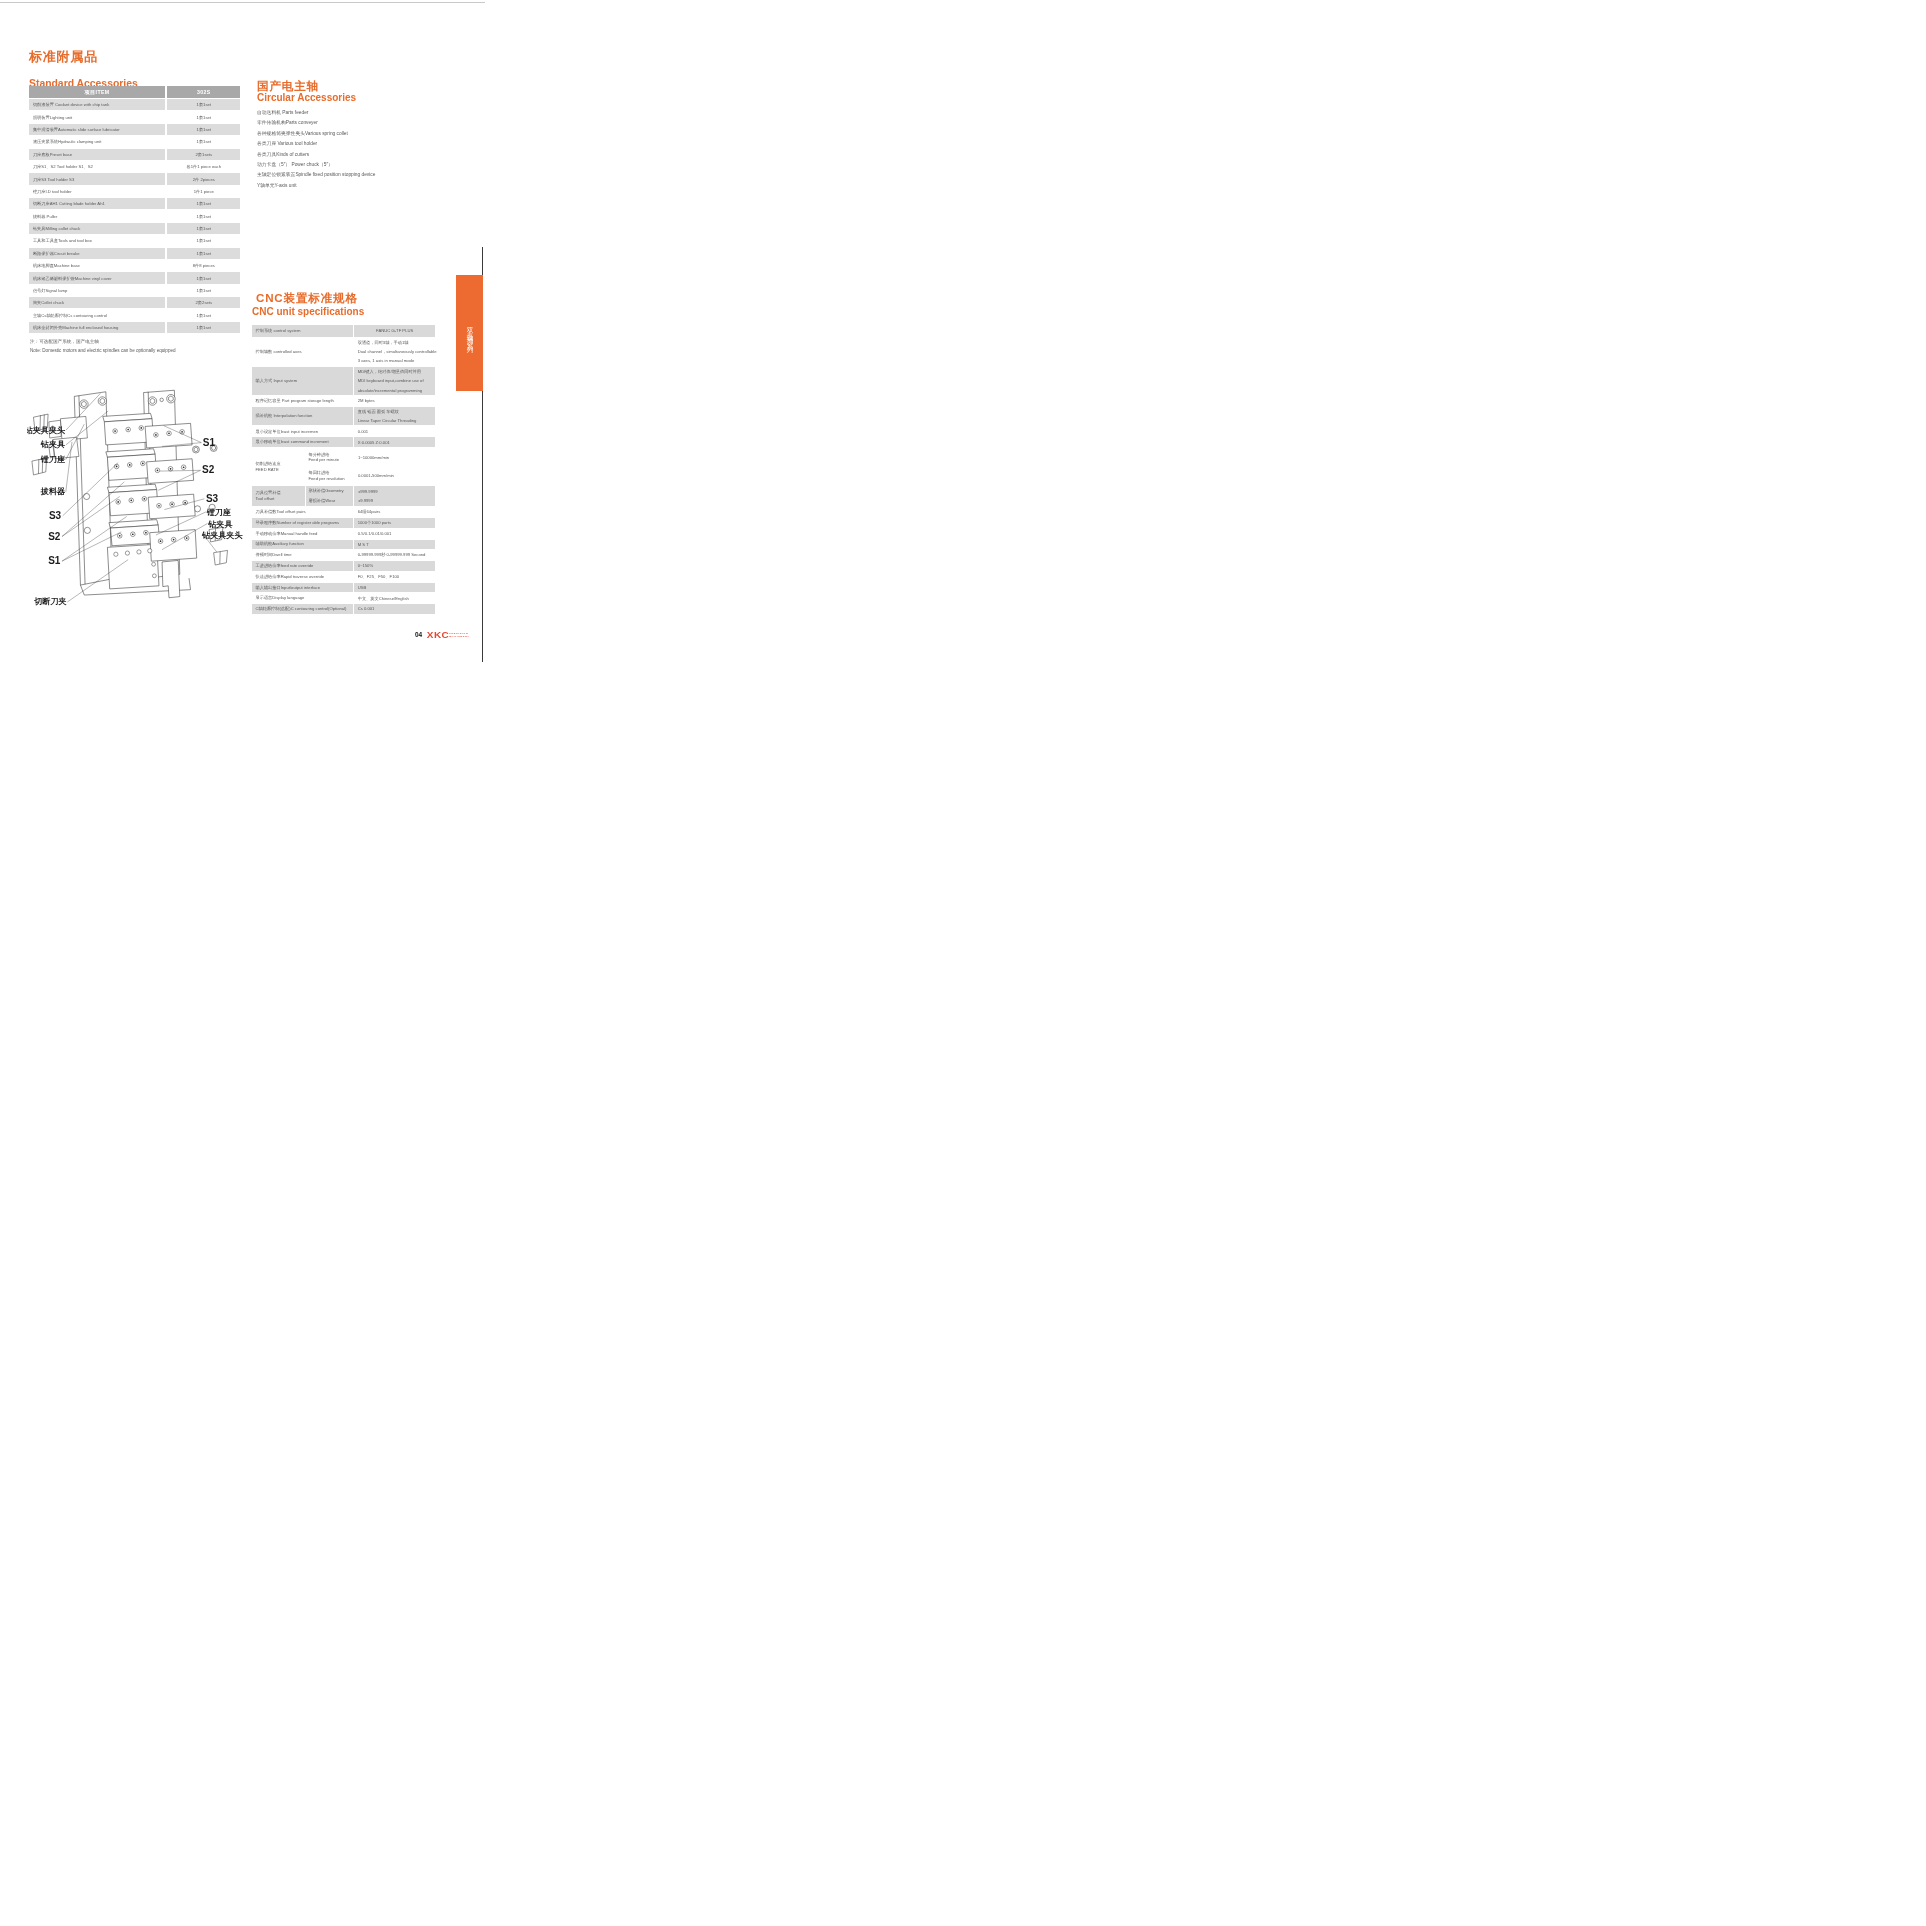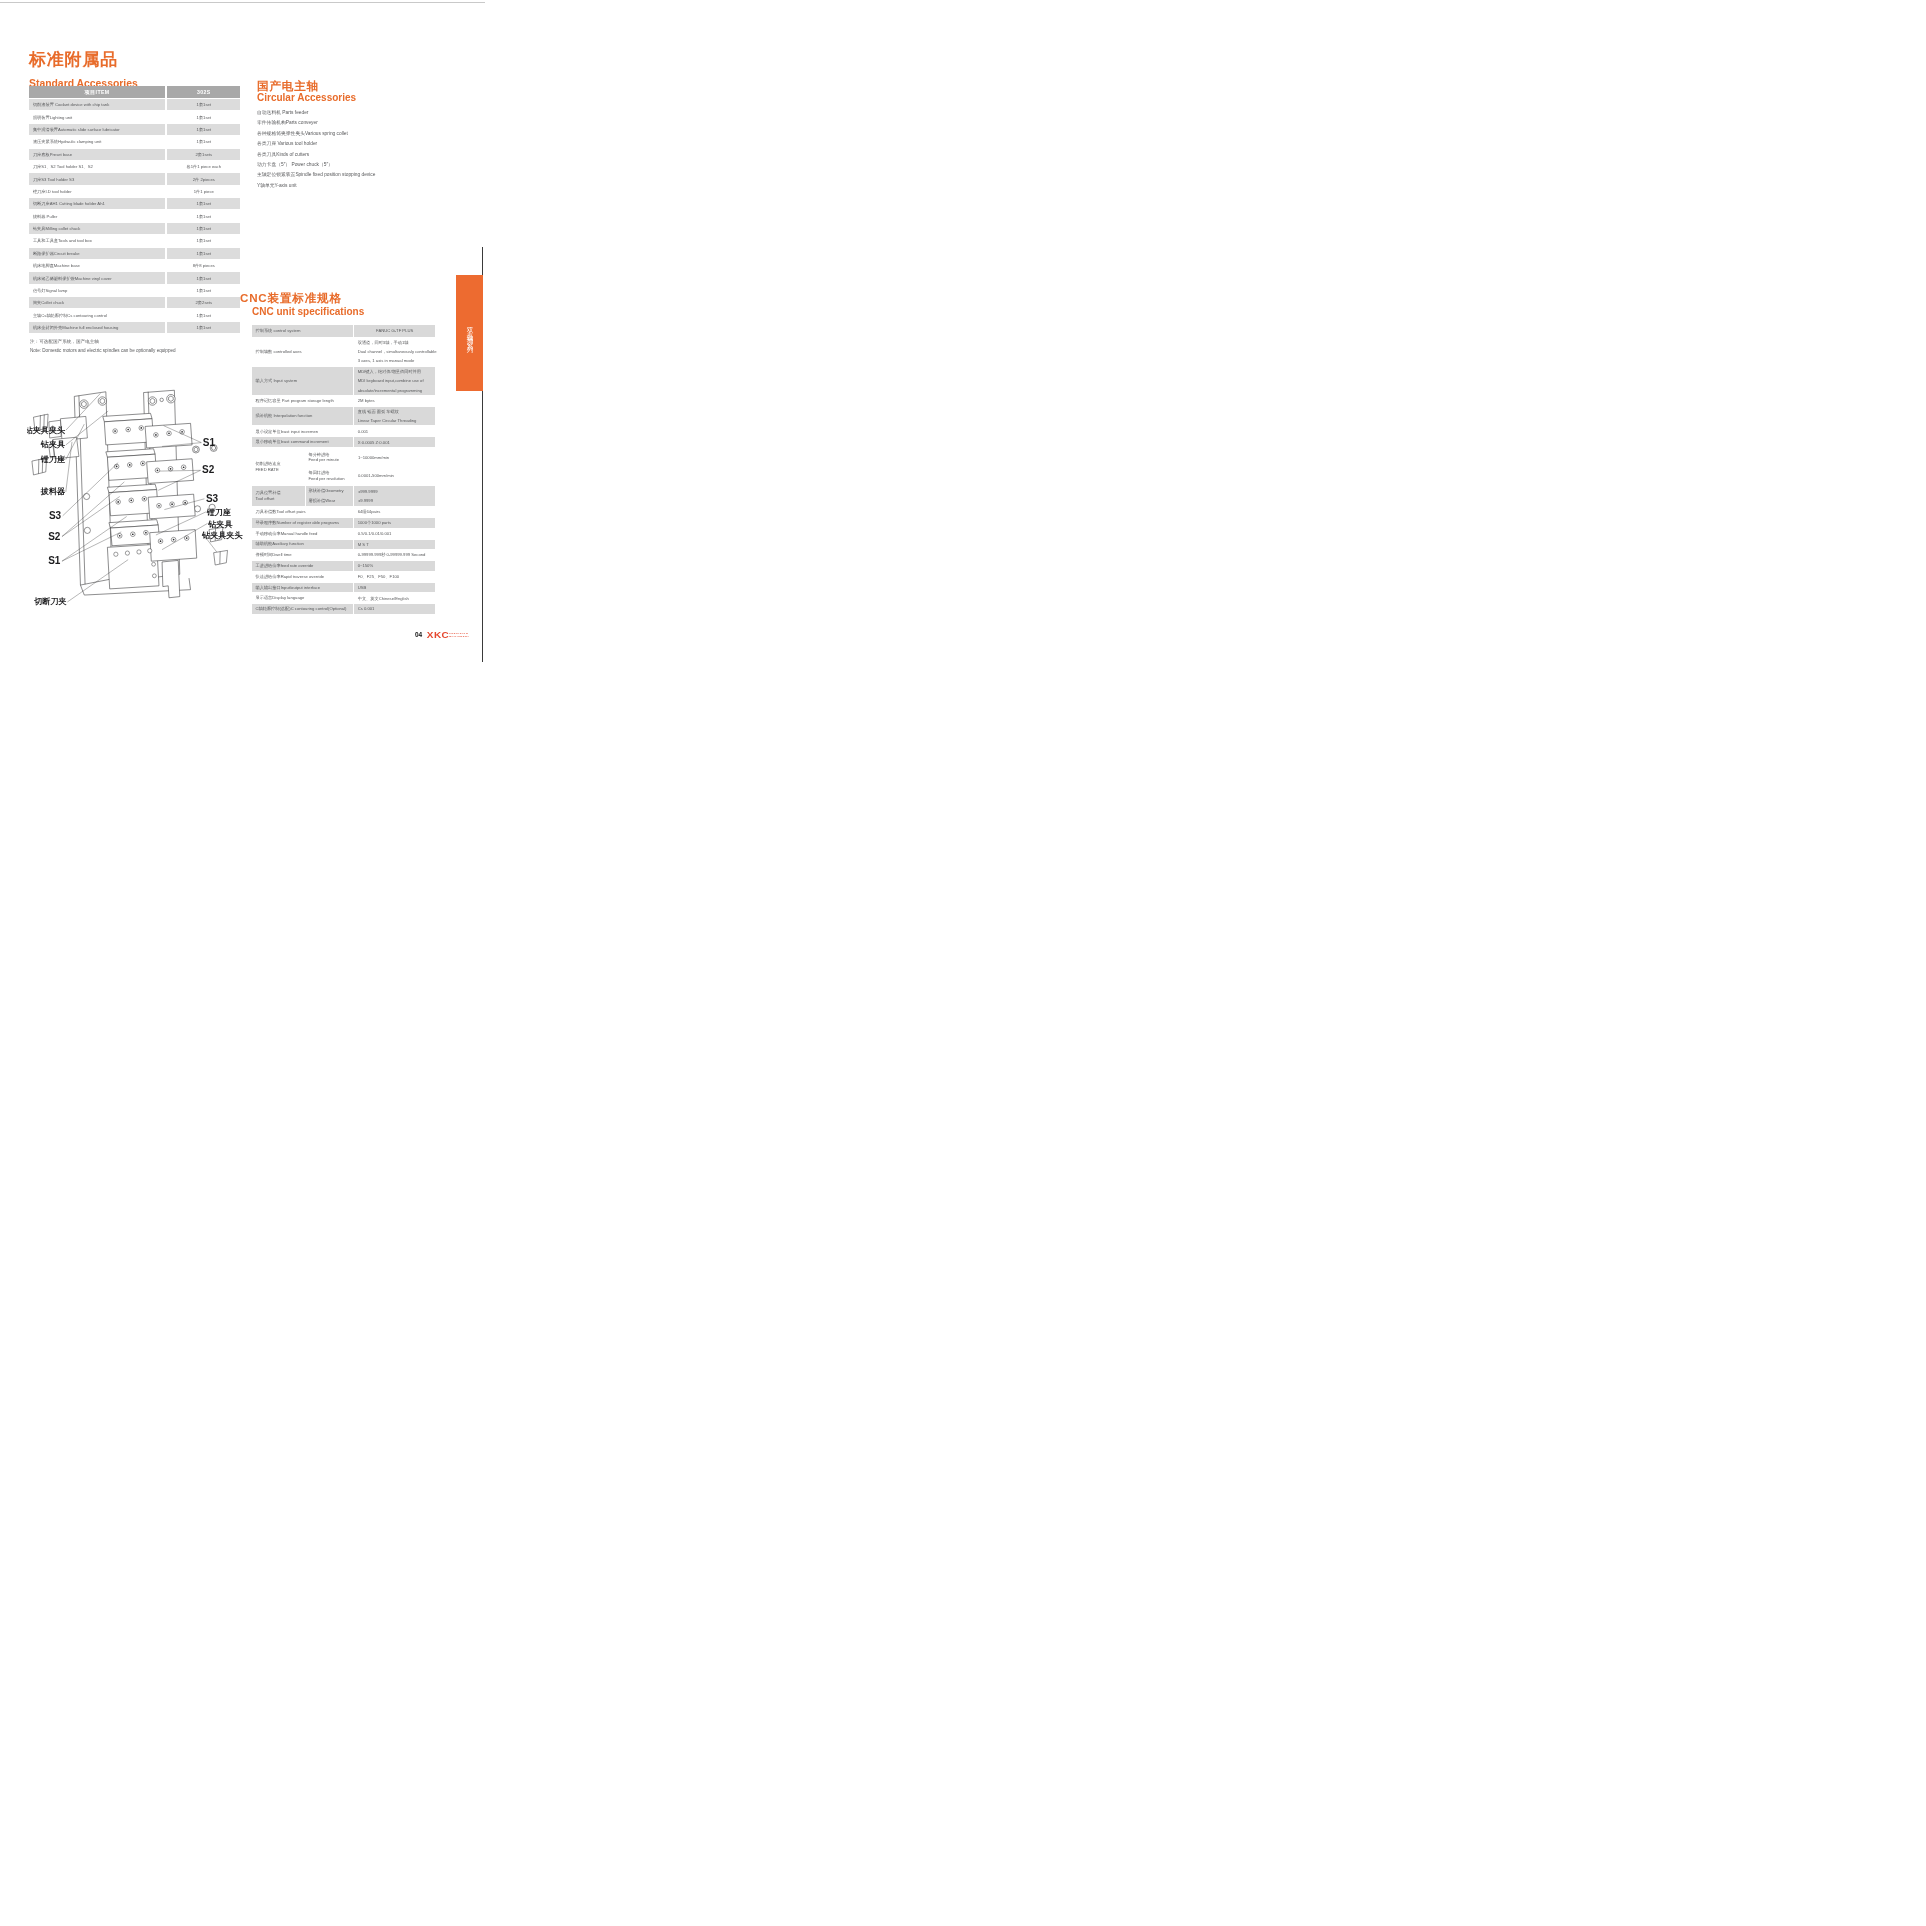--- a/index.html
+++ b/index.html
@@ -4,25 +4,25 @@
 <style>
   html,body{margin:0;padding:0;background:#ffffff;}
   .page{position:relative;width:485px;height:662px;background:#fff;overflow:hidden;
         font-family:"Liberation Sans","DejaVu Sans",sans-serif;}
   .edge-top{position:absolute;left:0;top:1.9px;width:100%;height:0.8px;background:#c9c9c9;}
   .edge-right{position:absolute;left:482px;top:247px;width:0.8px;height:416px;background:#3a3a3a;}
 
   
   .h-cn{position:absolute;font-weight:bold;color:var(--accent);letter-spacing:0.8px;}
   .h-en{position:absolute;font-weight:bold;color:var(--accent);}
-  .std-cn{left:29px;top:48px;font-size:17px;}
+  .std-cn{left:29px;top:48px;font-size:13px;}
   .std-en{left:29px;top:78px;font-size:10.4px;}
   .opt-cn{left:257px;top:79px;font-size:11.6px;}
   .opt-en{left:257px;top:92px;font-size:10px;}
-  .cnc-cn{left:240px;top:291px;font-size:11.6px;}
+  .cnc-cn{left:256px;top:291px;font-size:11.6px;}
   .cnc-en{left:252px;top:306px;font-size:10px;}
 
   
   .acc-table{position:absolute;left:29px;top:86px;width:212px;}
   .acc-row{display:grid;grid-template-columns:136px 73px;column-gap:2.3px;margin-bottom:1.2px;}
   .acc-row .hc{background:var(--header-gray);color:#fff;font-weight:bold;font-size:5.2px;
                min-height:12px;display:flex;align-items:center;justify-content:center;letter-spacing:0.4px;}
   .acc-row .cell{min-height:11.2px;font-size:4.2px;color:var(--text);display:flex;align-items:center;}
   .acc-row .cell.item{padding-left:3.9px;padding-right:1.5px;}
   .acc-row .cell.qty{justify-content:center;text-align:center;}

